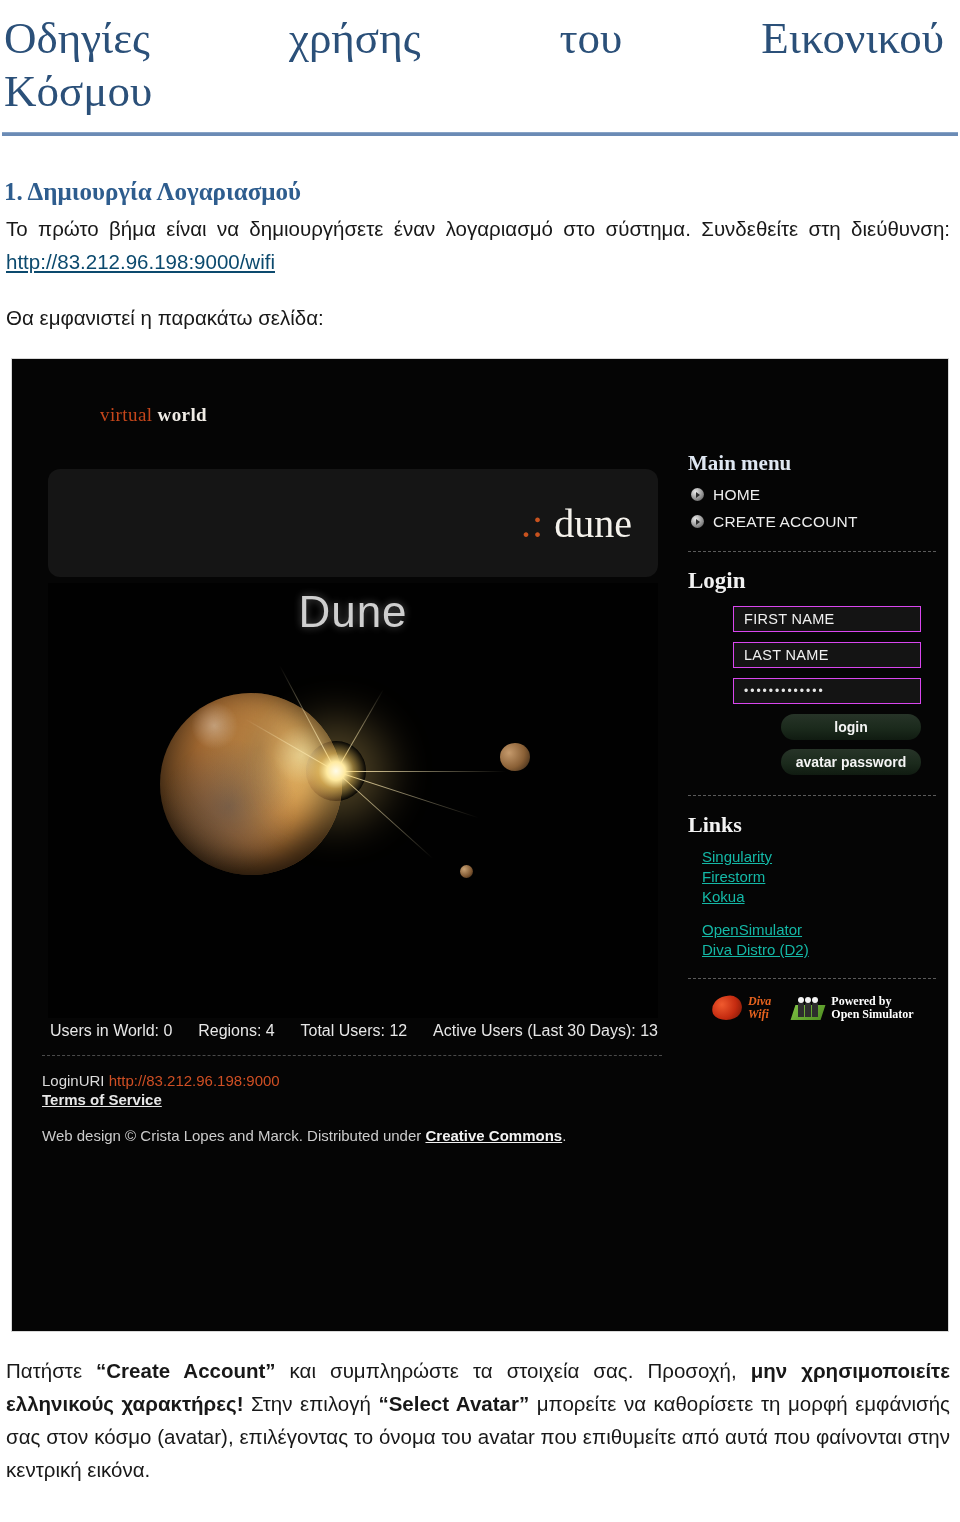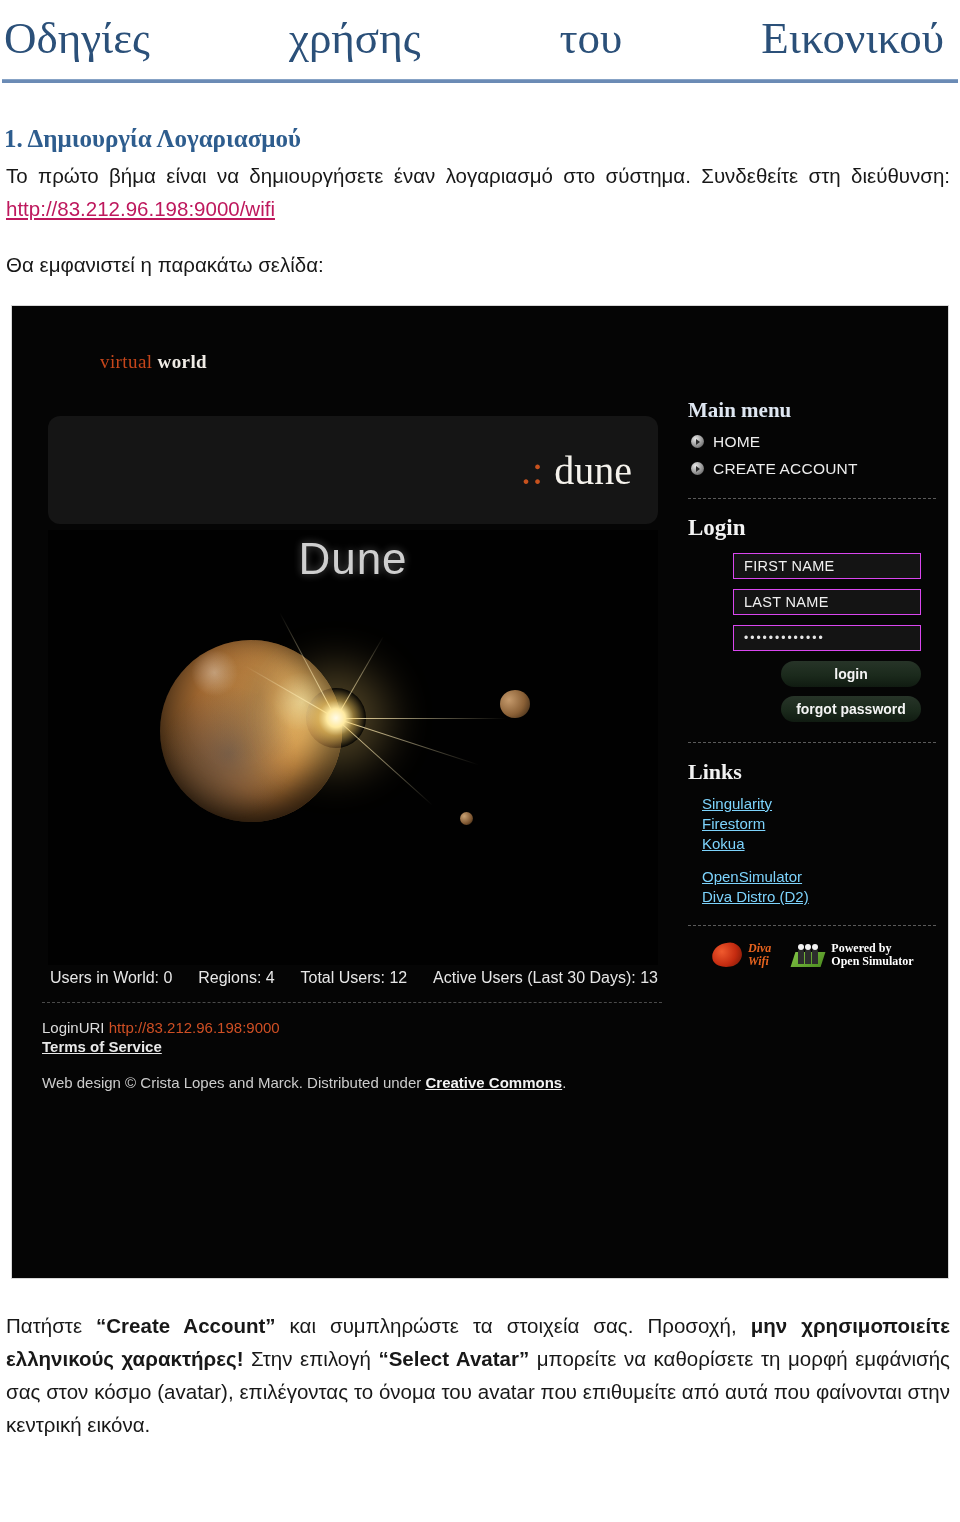--- a/index.html
+++ b/index.html
@@ -55,21 +55,21 @@
   .body-par {
     font-family: "Liberation Sans", sans-serif;
     font-size: 20.5px;
     line-height: 1.62;
     color: #181818;
     margin: 0 10px 0 6px;
     text-align: justify;
   }
   .body-par.nj { text-align: left; }
   .link {
-    color: #be185d;
+    color: #0c4a6e;
     text-decoration: underline;
   }
   .spacer-par { height: 22px; }
 
   
   .shot {
     position: relative;
     margin: 24px 0 0 11px;
     width: 938px;
     height: 974px;
@@ -344,21 +344,21 @@
     font-size: 22px;
     font-weight: bold;
     color: #f2f2f2;
     margin: 0 0 10px 0;
   }
   .ext-link {
     display: block;
     margin: 0 0 3px 14px;
     font-family: "Liberation Sans", sans-serif;
     font-size: 15px;
-    color: #7dd3fc;
+    color: #14b8a6;
     text-decoration: underline;
   }
   .link-gap { height: 13px; }
   .badges {
     display: flex;
     align-items: center;
     gap: 22px;
     margin: 16px 0 15px 24px;
   }
   .badge { display: flex; align-items: center; gap: 6px; }
@@ -407,20 +407,21 @@
   .os-glyph .f2 { left: 12px; }
   .os-glyph .f3 { left: 19px; }
 </style>
 </head>
 <body>
 
 <div class="page">
 
   <div class="doc-title">
     <span>Οδηγίες χρήσης του Εικονικού</span>
+    <span class="ln2">Κόσμου</span>
   </div>
   <div class="title-rule"></div>
 
   <div class="section-heading">1. Δημιουργία Λογαριασμού</div>
 
   <div class="body-par">
     <span>Το πρώτο βήμα είναι να δημιουργήσετε έναν λογαριασμό στο σύστημα. Συνδεθείτε στη διεύθυνση: </span><a class="link" href="#">http://83.212.96.198:9000/wifi</a>
   </div>
 
   <div class="spacer-par"></div>
@@ -489,21 +490,21 @@
 
         <div class="side-sep"></div>
 
         <div class="login-h">Login</div>
 
         <div class="field">FIRST NAME</div>
         <div class="field">LAST NAME</div>
         <div class="field pw">•••••••••••••</div>
 
         <div class="btn">login</div>
-        <div class="btn">forgot password</div>
+        <div class="btn">avatar password</div>
 
         <div class="side-sep"></div>
 
         <div class="links-h">Links</div>
 
         <a class="ext-link" href="#">Singularity</a>
         <a class="ext-link" href="#">Firestorm</a>
         <a class="ext-link" href="#">Kokua</a>
 
         <div class="link-gap"></div>
@@ -532,20 +533,20 @@
               <span>Powered by</span><br>
               <span>Open Simulator</span>
             </span>
           </div>
         </div>
 
       </div>
     </div>
   </div>
 
-  <div class="body-par" style="margin-top:30px;">
+  <div class="body-par" style="margin-top:22px;">
     <span>Πατήστε </span><b>“Create Account”</b><span> και συμπληρώστε τα στοιχεία σας. Προσοχή, </span><b>μην χρησιμοποιείτε ελληνικούς χαρακτήρες!</b><span> Στην επιλογή </span><b>“Select Avatar”</b><span> μπορείτε να καθορίσετε τη μορφή εμφάνισής σας στον κόσμο (avatar), επιλέγοντας το όνομα του avatar που επιθυμείτε από αυτά  που φαίνονται στην κεντρική εικόνα.</span>
   </div>
 
   <div class="spacer-par"></div>
 
 
 </div>
 
 </body></html>

